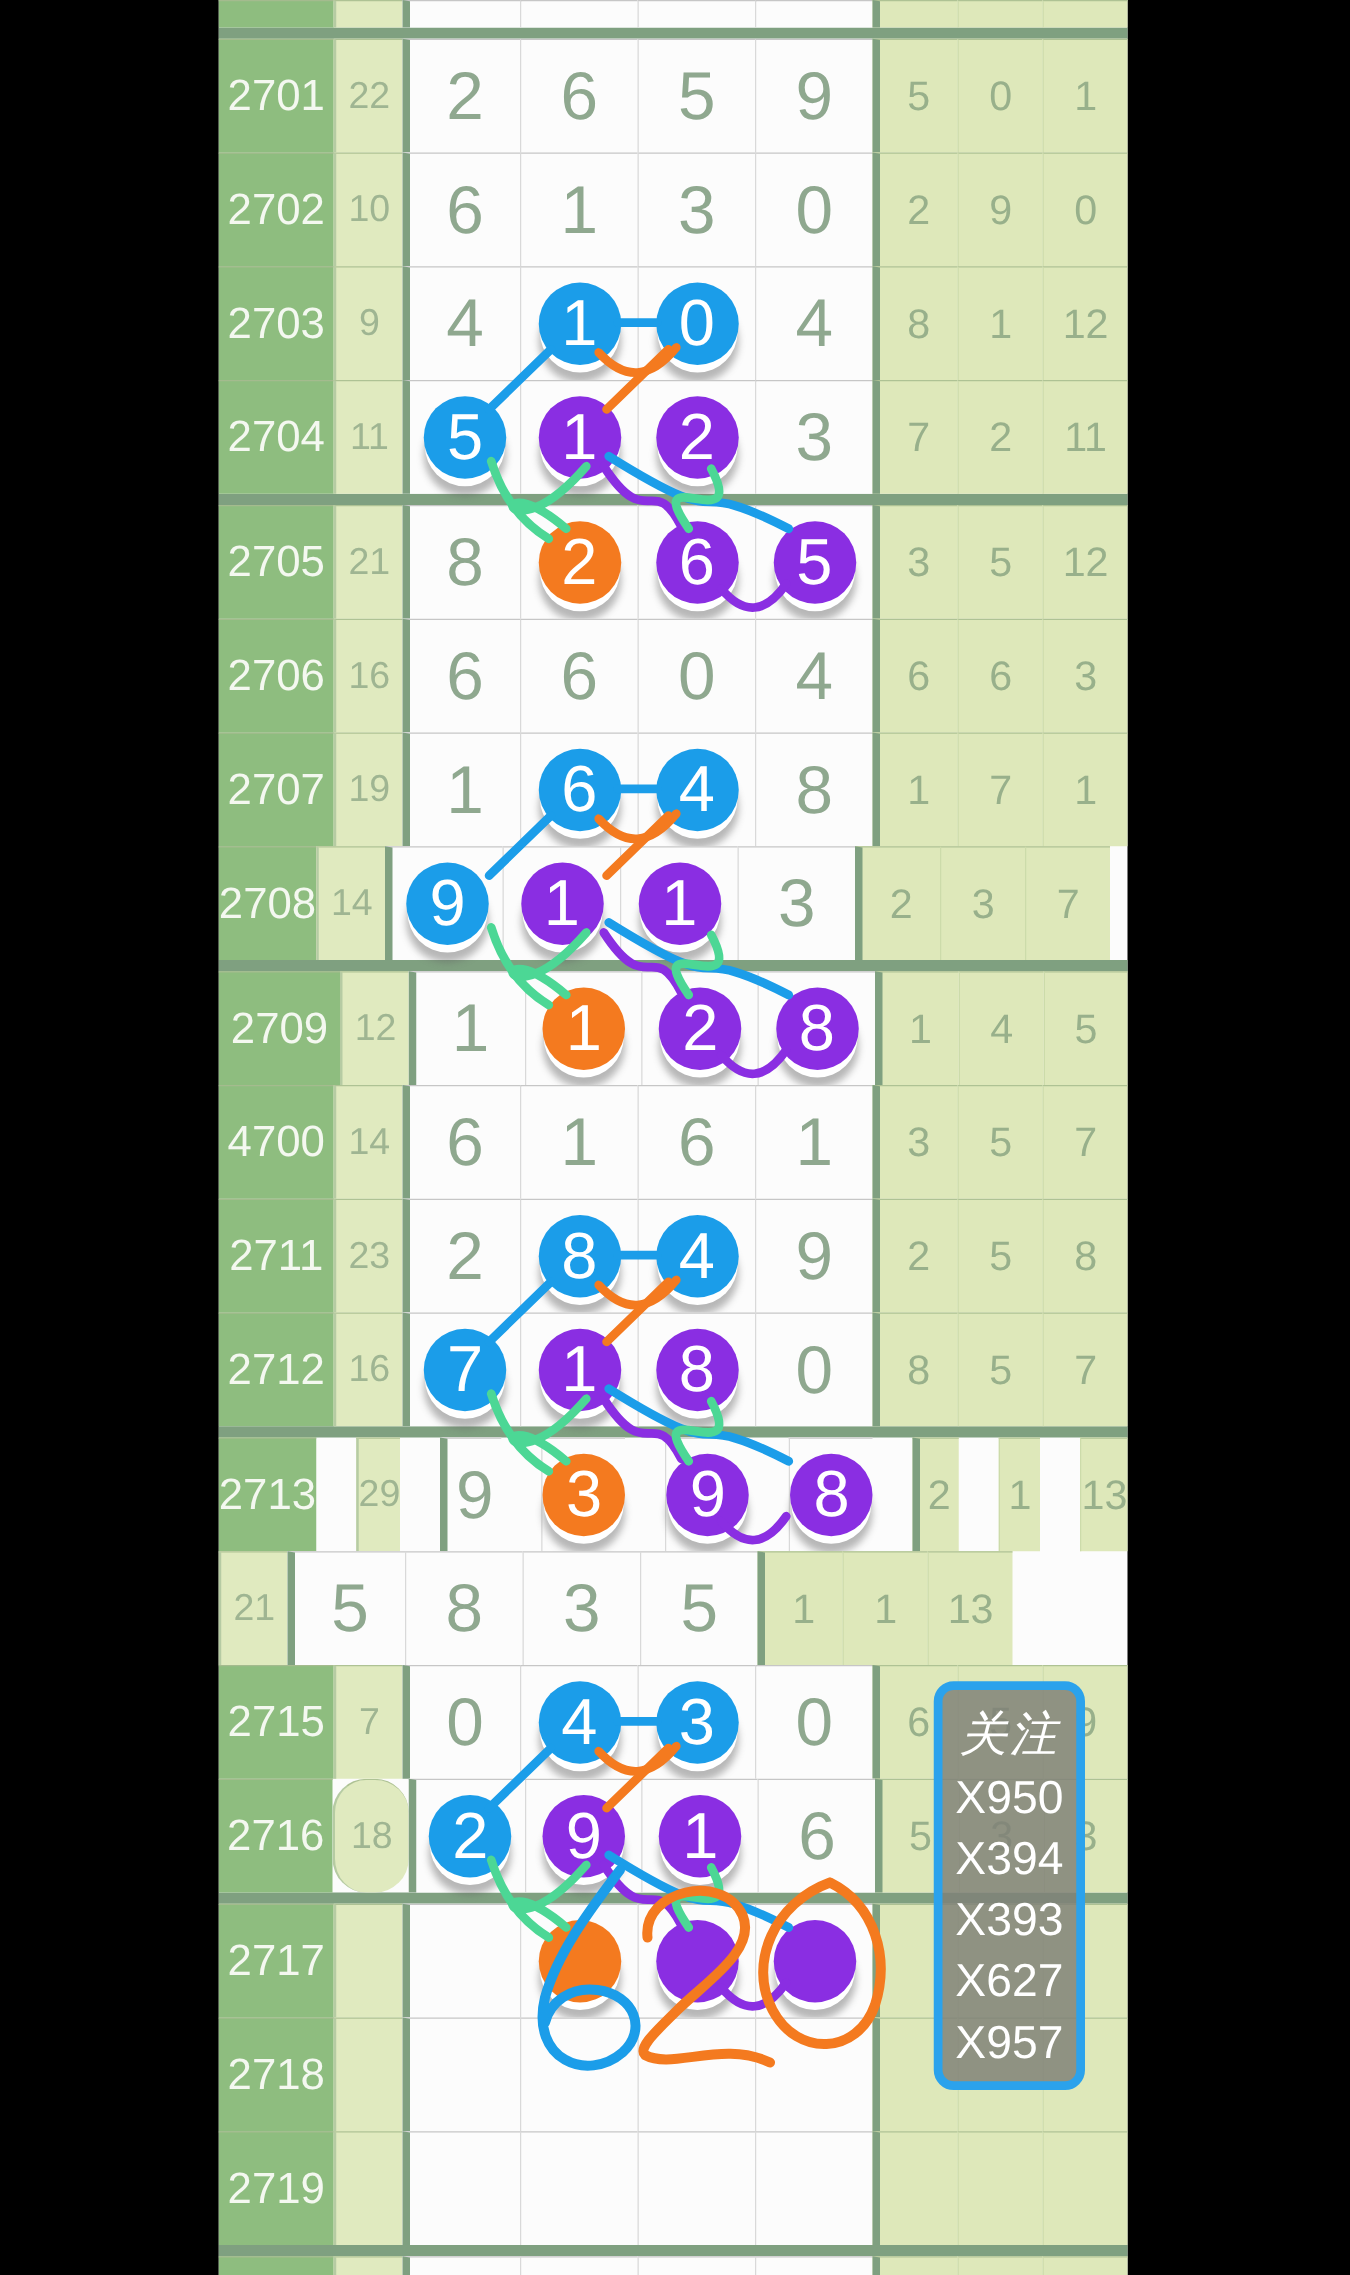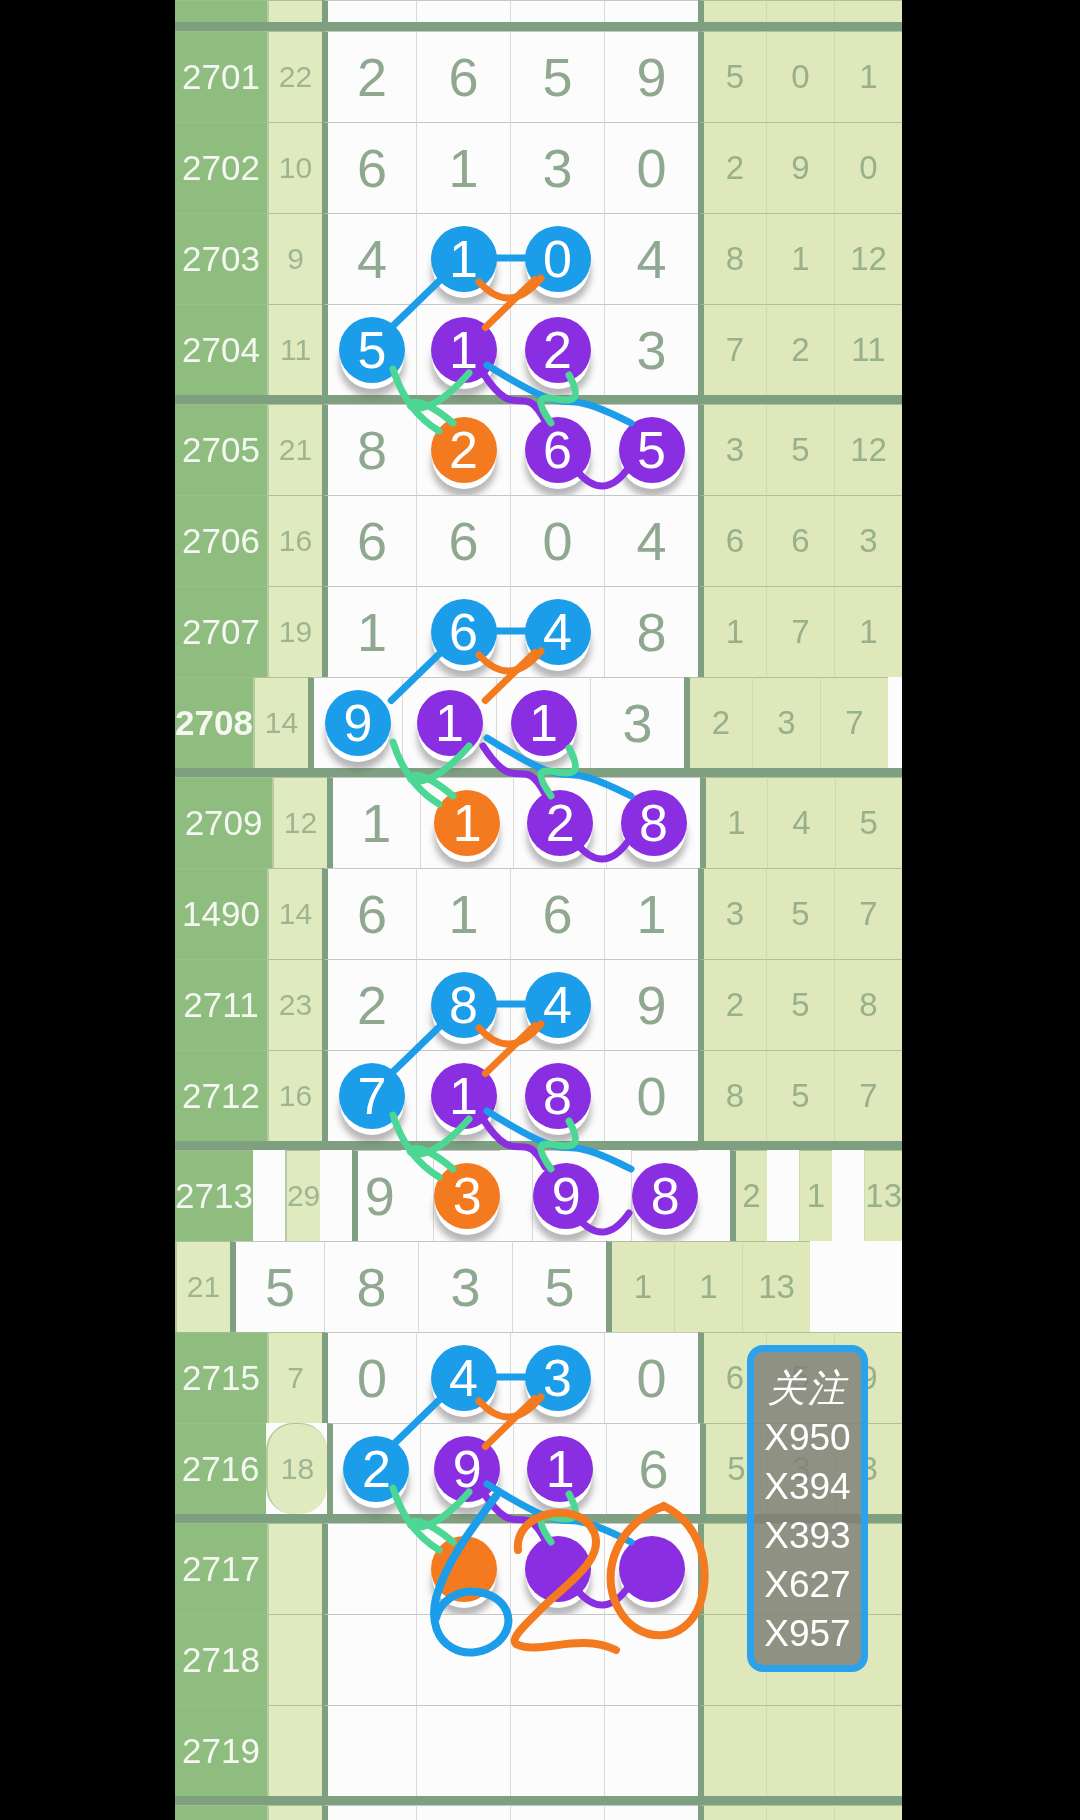--- a/index.html
+++ b/index.html
@@ -139,21 +139,21 @@
         </div>
         <div class="cell c-digit" style="width: 94px;">
           <div class="circle" style="background: rgb(27, 157, 233);">4</div>
         </div>
         <div class="cell c-digit" style="width: 94px;">8</div>
         <div class="cell c-right first" style="width: 68px;">1</div>
         <div class="cell c-right" style="width: 68px;">7</div>
         <div class="cell c-right" style="width: 68px;">1</div>
       </div>
       <div class="row" style="height: 91px;">
-        <div class="cell c-period" style="width: 78px; font-weight: bold;">2708</div>
+        <div class="cell c-period" style="width: 78px;">2708</div>
         <div class="cell c-sum" style="width: 55px;">14</div>
         <div class="cell c-digit first" style="width: 94px;">
           <div class="circle" style="background: rgb(27, 157, 233);">9</div>
         </div>
         <div class="cell c-digit" style="width: 94px;">
           <div class="circle" style="background: rgb(138, 46, 226);">1</div>
         </div>
         <div class="cell c-digit" style="width: 94px;">
           <div class="circle" style="background: rgb(138, 46, 226);">1</div>
         </div>
@@ -174,21 +174,21 @@
           <div class="circle" style="background: rgb(138, 46, 226);">2</div>
         </div>
         <div class="cell c-digit" style="width: 94px;">
           <div class="circle" style="background: rgb(138, 46, 226);">8</div>
         </div>
         <div class="cell c-right first" style="width: 68px;">1</div>
         <div class="cell c-right" style="width: 68px;">4</div>
         <div class="cell c-right" style="width: 68px;">5</div>
       </div>
       <div class="row" style="height: 91px;">
-        <div class="cell c-period" style="width: 92px;">1490</div>
+        <div class="cell c-period" style="width: 92px;">4700</div>
         <div class="cell c-sum" style="width: 55px;">14</div>
         <div class="cell c-digit first" style="width: 94px;">6</div>
         <div class="cell c-digit" style="width: 94px;">1</div>
         <div class="cell c-digit" style="width: 94px;">6</div>
         <div class="cell c-digit" style="width: 94px;">1</div>
         <div class="cell c-right first" style="width: 68px;">3</div>
         <div class="cell c-right" style="width: 68px;">5</div>
         <div class="cell c-right" style="width: 68px;">7</div>
       </div>
       <div class="row" style="height: 91px;">

